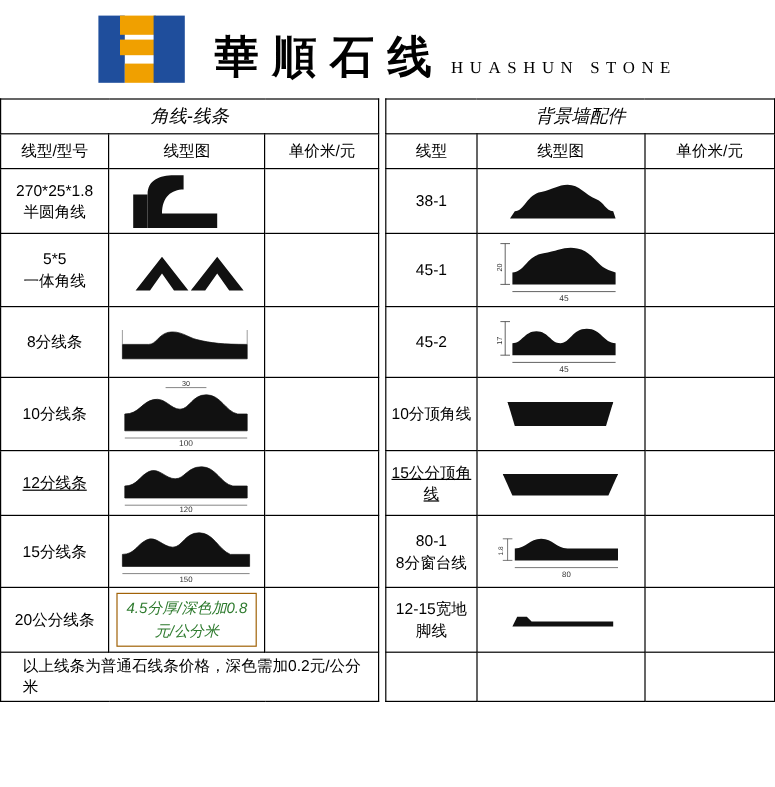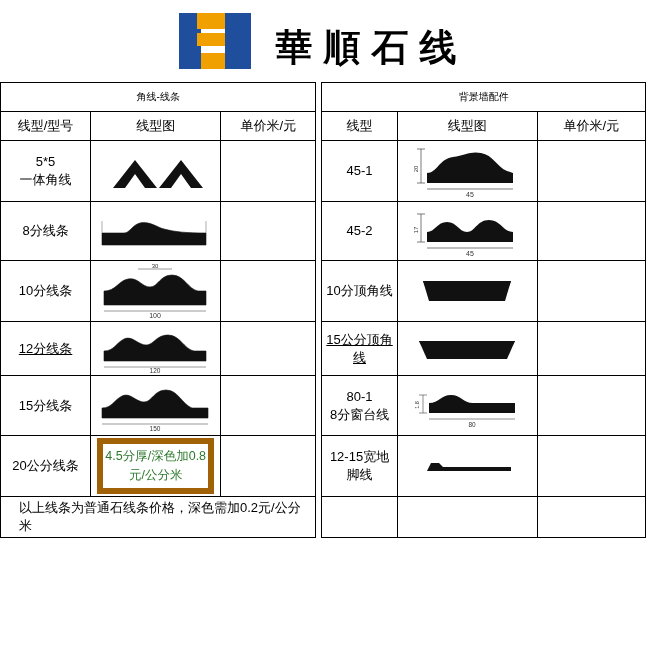--- a/index.html
+++ b/index.html
@@ -47,21 +47,21 @@
     width:646px;
     table-layout:fixed;
   }
   td{
     border:1px solid #000;
     font-size:13px;
     text-align:center;
     vertical-align:middle;
     padding:2px 2px;
   }
-  .grp-title{font-size:10px;height:24px;}
+  .grp-title{font-size:15px;height:24px;font-style:italic;}
   .col-head{height:24px;font-size:13px;}
   .namecell{font-size:13px;line-height:1.35;}
   .figcell{padding:2px 0;}
   .pricecell{}
   .gap{border:none;width:6px;}
   .footer-note{
     font-size:13px;text-align:left;padding-left:18px;height:26px;
   }
   
   col.c1{width:90px;}
@@ -71,40 +71,42 @@
   col.c4{width:75px;}
   col.c5{width:140px;}
   col.c6{width:108px;}
 
   
   .fig{display:block;margin:0 auto;}
 
   .note-box{
     font-size:12.5px;line-height:1.5;
     color:#2d7a2d;
-    border:6px solid #a16207;
+    border:1px solid #a16207;
     padding:3px 2px;
     margin:0 6px;
+    font-style:italic;
   }
 </style>
 </head>
 <body>
 
 <div class="page">
 
   <div class="header">
     <div class="logo">
       <div class="bar-l"></div>
       <div class="bar-tm"></div>
       <div class="bar-m"></div>
       <div class="bar-bm"></div>
       <div class="bar-r"></div>
     </div>
     <div class="brand">
       <div class="brand-cn">華順石线</div>
+      <div class="brand-en">HUASHUN STONE</div>
     </div>
   </div>
 
   <table>
     <colgroup>
       <col class="c1">
         <col class="c2">
         <col class="c3">
       <col class="cg">
       <col class="c4">
@@ -122,20 +124,42 @@
       <tr>
         <td class="col-head">线型/型号</td>
         <td class="col-head">线型图</td>
         <td class="col-head">单价米/元</td>
         <td class="gap"></td>
         <td class="col-head">线型</td>
         <td class="col-head">线型图</td>
         <td class="col-head">单价米/元</td>
       </tr>
 
+      <tr style="height:54px;">
+        <td class="namecell">
+          <span style="white-space:pre-line;">270*25*1.8
+半圆角线</span>
+        </td>
+        <td class="figcell">
+          <svg class="fig" width="110" height="48" viewBox="0 0 110 48">
+            <path d="M22 46 L22 18 C22 6 32 2 44 2 L52 2 L52 14 C42 14 34 20 34 34 L34 46 Z" fill="#111"></path>
+            <path d="M34 34 L80 34 L80 46 L34 46 Z" fill="#111"></path>
+            <path d="M22 18 L22 46 L10 46 L10 18 Z" fill="#111"></path>
+          </svg>
+        </td>
+        <td class="pricecell"></td>
+        <td class="gap"></td>
+        <td class="namecell">38-1</td>
+        <td class="figcell">
+          <svg class="fig" width="120" height="40" viewBox="0 0 120 40">
+            <path d="M18 34 L22 28 C30 28 32 14 44 12 C54 10 58 6 66 6 C76 6 80 14 90 18 C96 20 98 28 104 28 L106 34 Z" fill="#111"></path>
+          </svg>
+        </td>
+        <td class="pricecell"></td>
+      </tr>
 
 
       <tr style="height:58px;">
         <td class="namecell" style="white-space:pre-line;">5*5
 一体角线</td>
         <td class="figcell">
           <svg class="fig" width="118" height="46" viewBox="0 0 118 46">
             <path d="M16 40 L38 12 L60 40 L48 40 L38 26 L28 40 Z" fill="#111"></path>
             <path d="M62 40 L84 12 L106 40 L94 40 L84 26 L74 40 Z" fill="#111"></path>
           </svg>

